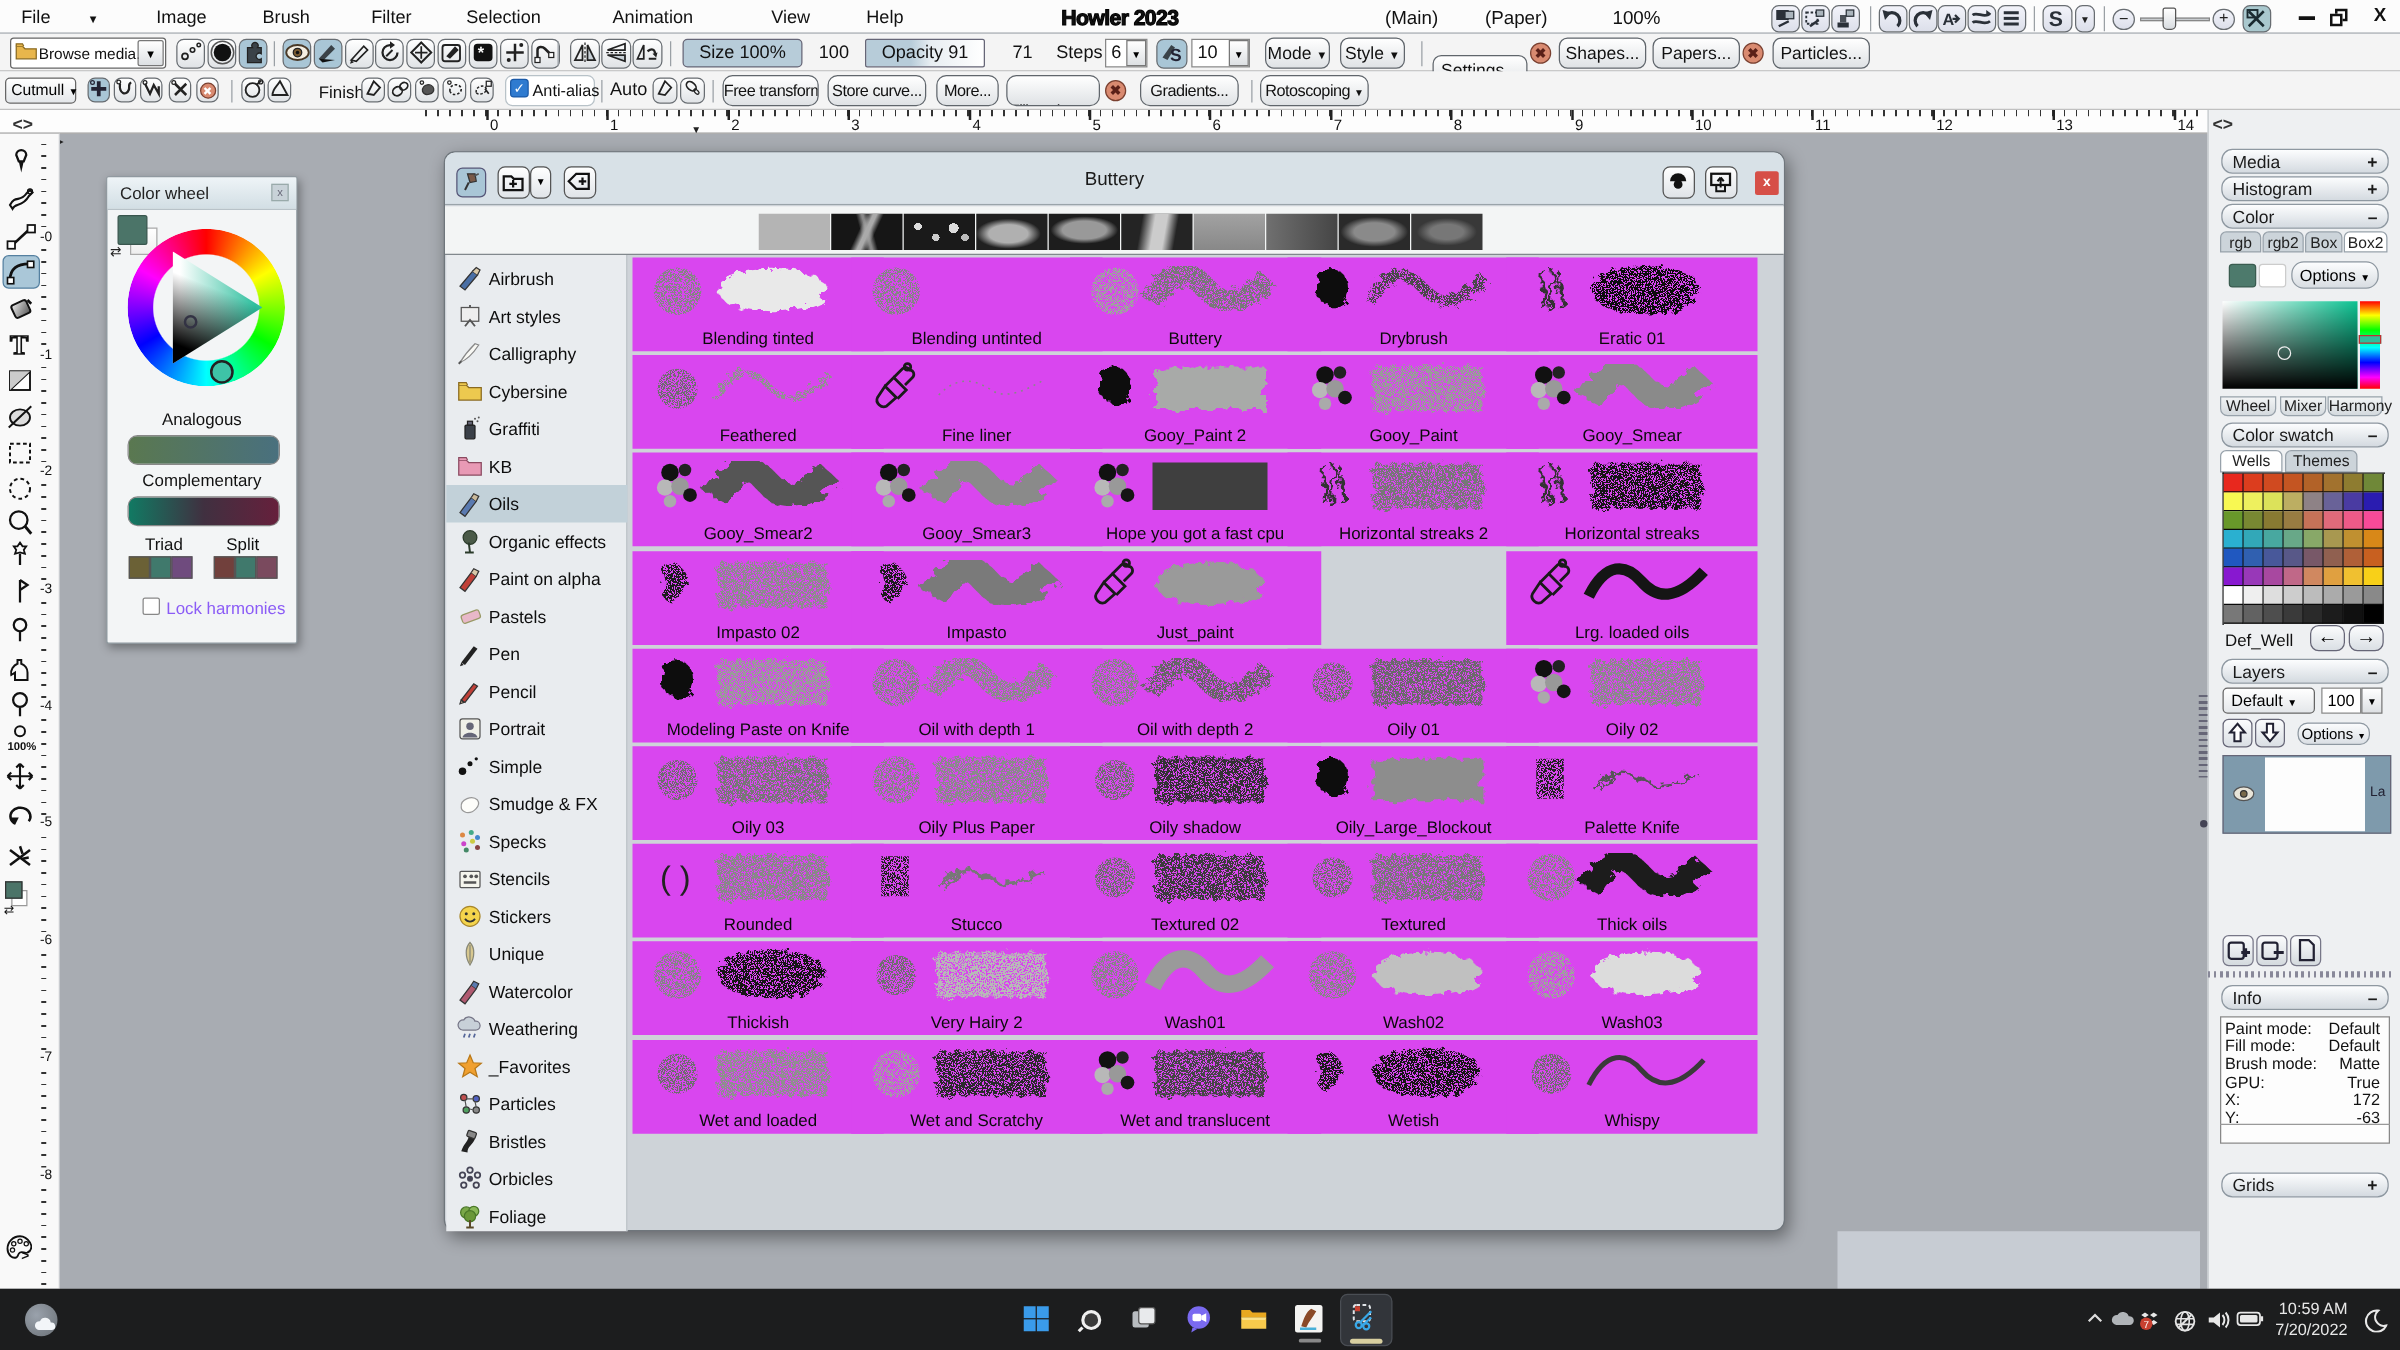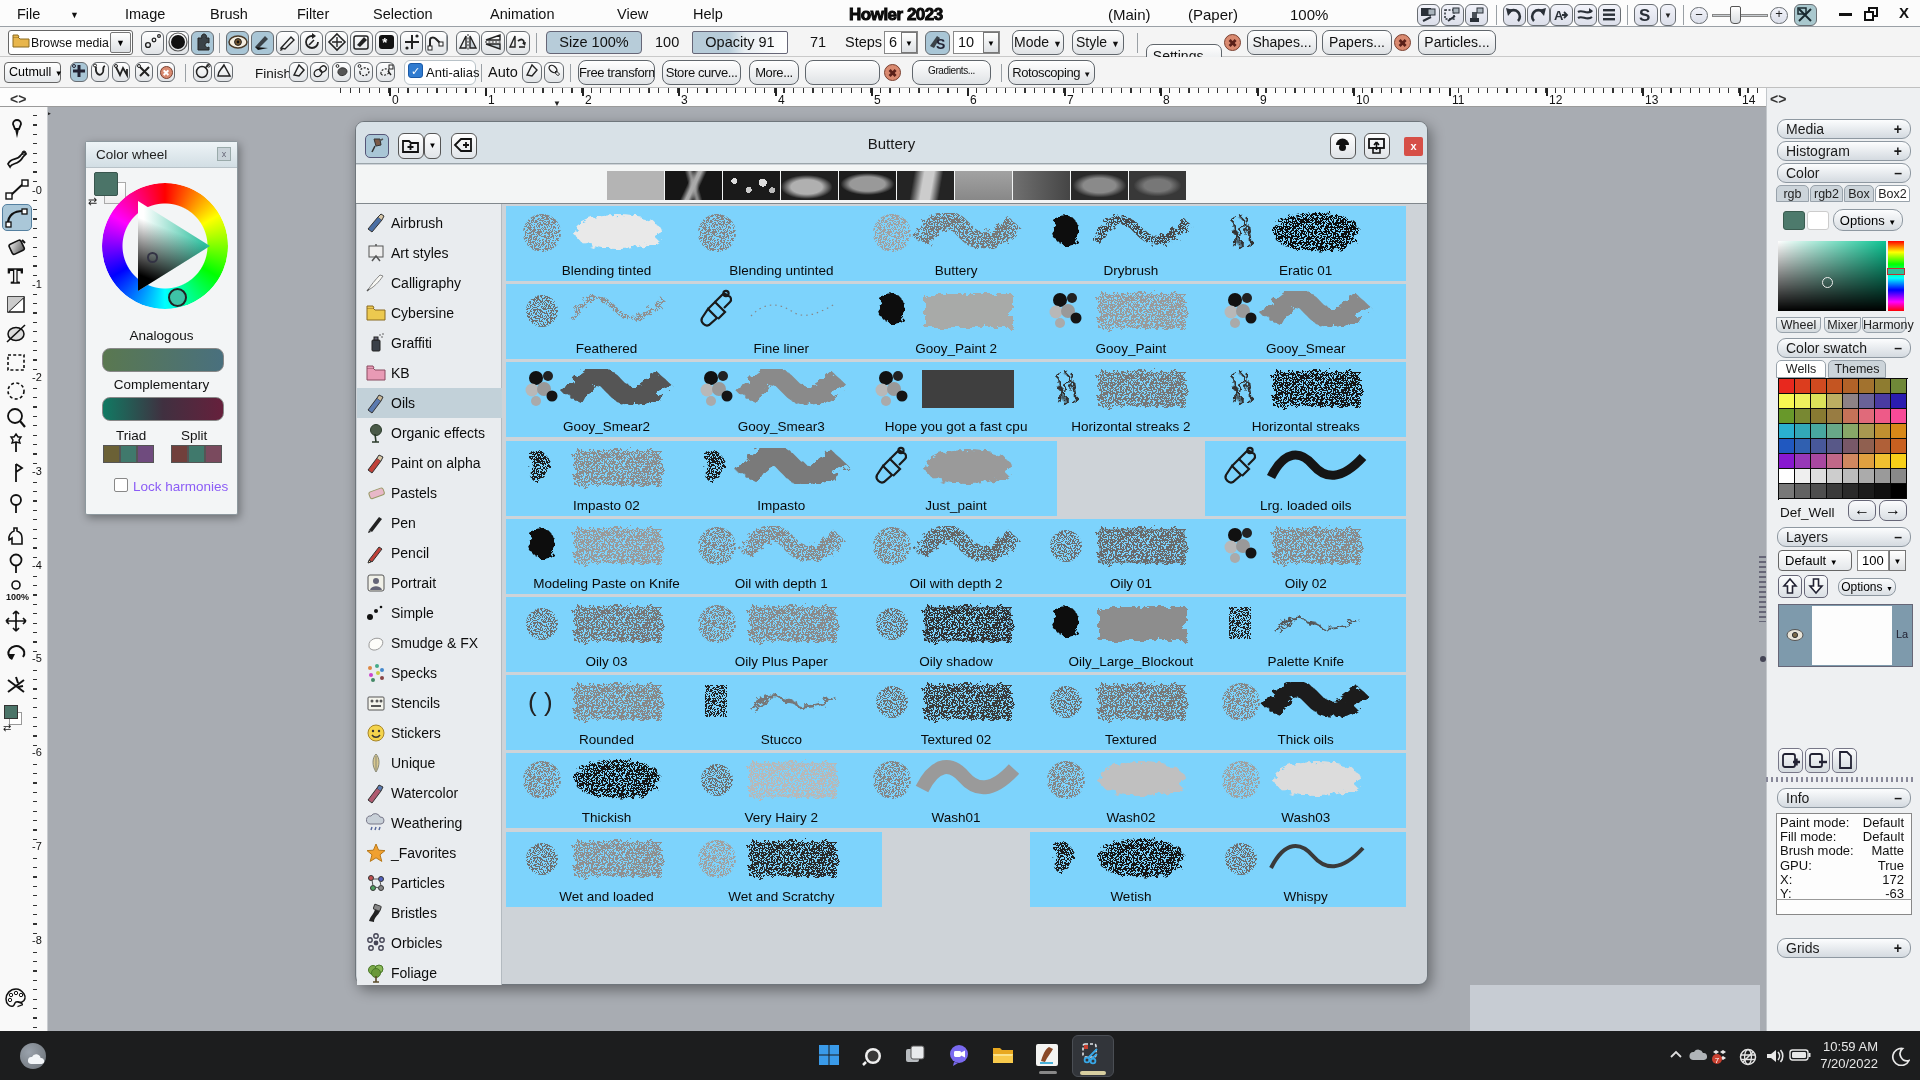--- a/index.html
+++ b/index.html
@@ -21,21 +21,21 @@
 .htickmaj{position:absolute;top:88px;width:1.5px;height:8px;background:#222}
 #cwheel{left:85px;top:141px;width:153px;height:374px;background:#f3f5f6;border:1px solid #8d989e;box-shadow:2px 3px 8px rgba(0,0,0,.35);border-radius:2px}
 #cwtitle{position:absolute;left:0;top:0;width:100%;height:26px;background:linear-gradient(#eef4f7,#d2dee4);border-bottom:1px solid #b8c2c8;font-size:13.5px;color:#222;padding:5px 0 0 10px}
 #dlg{left:355px;top:121px;width:1073px;height:864px;background:#ced3d8;border:1px solid #6f767c;border-radius:9px;box-shadow:3px 5px 14px rgba(0,0,0,.4)}
 #dlgtitle{position:absolute;left:0;top:0;width:100%;height:42px;background:#d8e1e7;border-radius:8px 8px 0 0;border-bottom:1px solid #9aa4aa}
 #thumbs{position:absolute;left:0;top:43px;width:100%;height:39px;background:#f3f5f5;border-bottom:1px solid #81888d}
 #cats{position:absolute;left:1px;top:82px;width:145px;height:781px;background:#e9ecef;border-right:1px solid #b3bac0}
 .catrow{position:absolute;left:0;width:145px;height:30px}
 .catlbl{position:absolute;left:34px;top:7px;font-size:14px;color:#0d0d0d}
 .caticon{position:absolute;left:8px;top:4px;width:22px;height:22px}
-.cell{position:absolute;width:201px;height:75px;background:#7dd3fc}
+.cell{position:absolute;width:201px;height:75px;background:#d946ef}
 .cap{position:absolute;left:0;bottom:3px;width:100%;text-align:center;font-size:13.5px;color:#0a0a0a}
 #rpanel{left:1766px;top:88px;width:154px;height:943px;background:#eef0f2;border-left:1px solid #c3c7cb}
 .hdr{position:absolute;left:11px;width:134px;height:20px;background:linear-gradient(#fcfdfe,#d4dae0);border:1px solid #8e98a1;border-radius:9px;font-size:14px;color:#1a1a1a;padding:1px 8px 0 8px}
 .hdr .pm{float:right;font-weight:bold}
 .rtab{position:absolute;height:17px;background:#ccd4da;border:1px solid #98a2ab;border-radius:5px 5px 0 0;font-size:12.5px;color:#222;text-align:center;padding-top:1px}
 .rtab.act{background:#fff}
 .btab{position:absolute;height:16px;background:linear-gradient(#f2f4f5,#d4dade);border:1px solid #98a2ab;border-radius:0 0 6px 6px;font-size:12.5px;color:#222;text-align:center}
 .pal{position:absolute;width:16px;height:15px;border:1px solid #0a0a0a;border-width:0 1px 1px 0}
 #taskbar{left:0;top:1031px;width:1920px;height:49px;background:#1c1d1e}
 .tray{position:absolute;color:#e8e8e8;font-size:13px}
@@ -322,21 +322,21 @@
     <div class="btn" style="left:544px;top:62px;width:20px;height:21px;text-align:center"><svg width="16" height="16" viewBox="0 0 16 16">
         <ellipse cx="7" cy="6" rx="4.4" ry="3" fill="none" stroke="#222" stroke-width="1.4" transform="rotate(40 7 6)"></ellipse>
         <path d="M9,9 C10,12 12,13 13,12 C14,11 12,9 10,8 Z" fill="none" stroke="#222"></path>
       </svg></div>
     <div class="sep1" style="left:570px;top:64px;height:18px"></div>
     <div class="tbbtn" style="left:578px;top:60px;width:77px;height:25px;padding-top:4px;font-size:13px;letter-spacing:-0.4px;border-radius:8px">Free transform</div>
     <div class="tbbtn" style="left:662px;top:60px;width:79px;height:25px;padding-top:4px;font-size:13px;letter-spacing:-0.4px;border-radius:8px">Store curve...</div>
     <div class="tbbtn" style="left:749px;top:60px;width:50px;height:25px;padding-top:4px;font-size:13px;letter-spacing:-0.4px;border-radius:8px">More...</div>
     <div class="tbbtn" style="left:805px;top:60px;width:75px;height:25px;padding-top:20px;font-size:13px;letter-spacing:-0.4px;border-radius:8px">Fill settings...</div>
     <div class="redx" style="left:884px;top:64px"><span style="position:relative;top:1px">✖</span></div>
-    <div class="tbbtn" style="left:912px;top:60px;width:79px;height:25px;padding-top:4px;font-size:10px;letter-spacing:-0.4px;border-radius:8px">Gradients...</div>
+    <div class="tbbtn" style="left:912px;top:60px;width:79px;height:25px;padding-top:4px;font-size:13px;letter-spacing:-0.4px;border-radius:8px">Gradients...</div>
     <div class="sep1" style="left:1001px;top:64px;height:18px"></div>
     <div class="tbbtn" style="left:1008px;top:60px;width:87px;height:25px;padding-top:4px;font-size:13px;letter-spacing:-0.4px;border-radius:8px">Rotoscoping <span style="font-size:8px">▼</span></div>
   </div>
 <div class="abs" id="ruler"></div>
 <div class="abs" style="left:340px;top:88px;width:1420px;height:5px;background:repeating-linear-gradient(90deg,#333 0 1.2px,transparent 1.2px 9.64px)"></div>
 <div class="htickmaj" style="left:389px"></div>
 <div class="hnum" style="left:392px">0</div>
 <div class="htickmaj" style="left:485px"></div>
 <div class="hnum" style="left:488px">1</div>
 <div class="htickmaj" style="left:582px"></div>
@@ -1089,20 +1089,33 @@
         <rect x="68" y="9" width="88" height="36" fill="#8f8f8f" filter="url(#rghspk)"></rect>
       </svg>
       <div class="cap">Wet and loaded</div>
     </div>
     <div class="cell" style="left:324.8px;top:709.6px">
       <svg width="171" height="56" viewBox="0 0 171 56" style="position:absolute;left:0;top:0">
         <circle cx="36" cy="27" r="19" fill="#a0a0a0" filter="url(#spk)"></circle>
         <rect x="68" y="9" width="88" height="36" fill="#2c2c2c" filter="url(#rghspk)"></rect>
       </svg>
       <div class="cap">Wet and Scratchy</div>
+    </div>
+    <div class="cell" style="left:499.6px;top:709.6px">
+      <svg width="171" height="56" viewBox="0 0 171 56" style="position:absolute;left:0;top:0">
+        <circle cx="30" cy="16" r="7" fill="#111"></circle>
+        <circle cx="42" cy="14" r="5" fill="#222"></circle>
+        <circle cx="26" cy="28" r="6.5" fill="#b8b8b8"></circle>
+        <circle cx="38" cy="27" r="7" fill="#999"></circle>
+        <circle cx="46" cy="34" r="5.5" fill="#151515"></circle>
+        <circle cx="30" cy="39" r="5" fill="#aaa"></circle>
+        <rect x="68" y="9" width="88" height="36" fill="#444" filter="url(#rghspk)"></rect>
+        <rect x="70" y="11" width="84" height="32" fill="none" stroke="#444" stroke-width="1" opacity="0.7"></rect>
+      </svg>
+      <div class="cap">Wet and translucent</div>
     </div>
     <div class="cell" style="left:674.4px;top:709.6px">
       <svg width="171" height="56" viewBox="0 0 171 56" style="position:absolute;left:0;top:0">
         <path d="M28,10 C34,8 40,12 42,18 C46,22 44,30 40,34 C36,40 28,42 26,38 C22,34 24,28 26,24 C24,18 24,12 28,10 Z" fill="#1a1a1a" filter="url(#rghspk)"></path>
         <path d="M72,18 C86,4 130,4 148,14 C160,22 152,40 132,44 C108,48 76,44 70,32 C66,26 68,22 72,18 Z" fill="#161616" filter="url(#rghspk)"></path>
       </svg>
       <div class="cap">Wetish</div>
     </div>
     <div class="cell" style="left:849.2px;top:709.6px">
       <svg width="171" height="56" viewBox="0 0 171 56" style="position:absolute;left:0;top:0">

